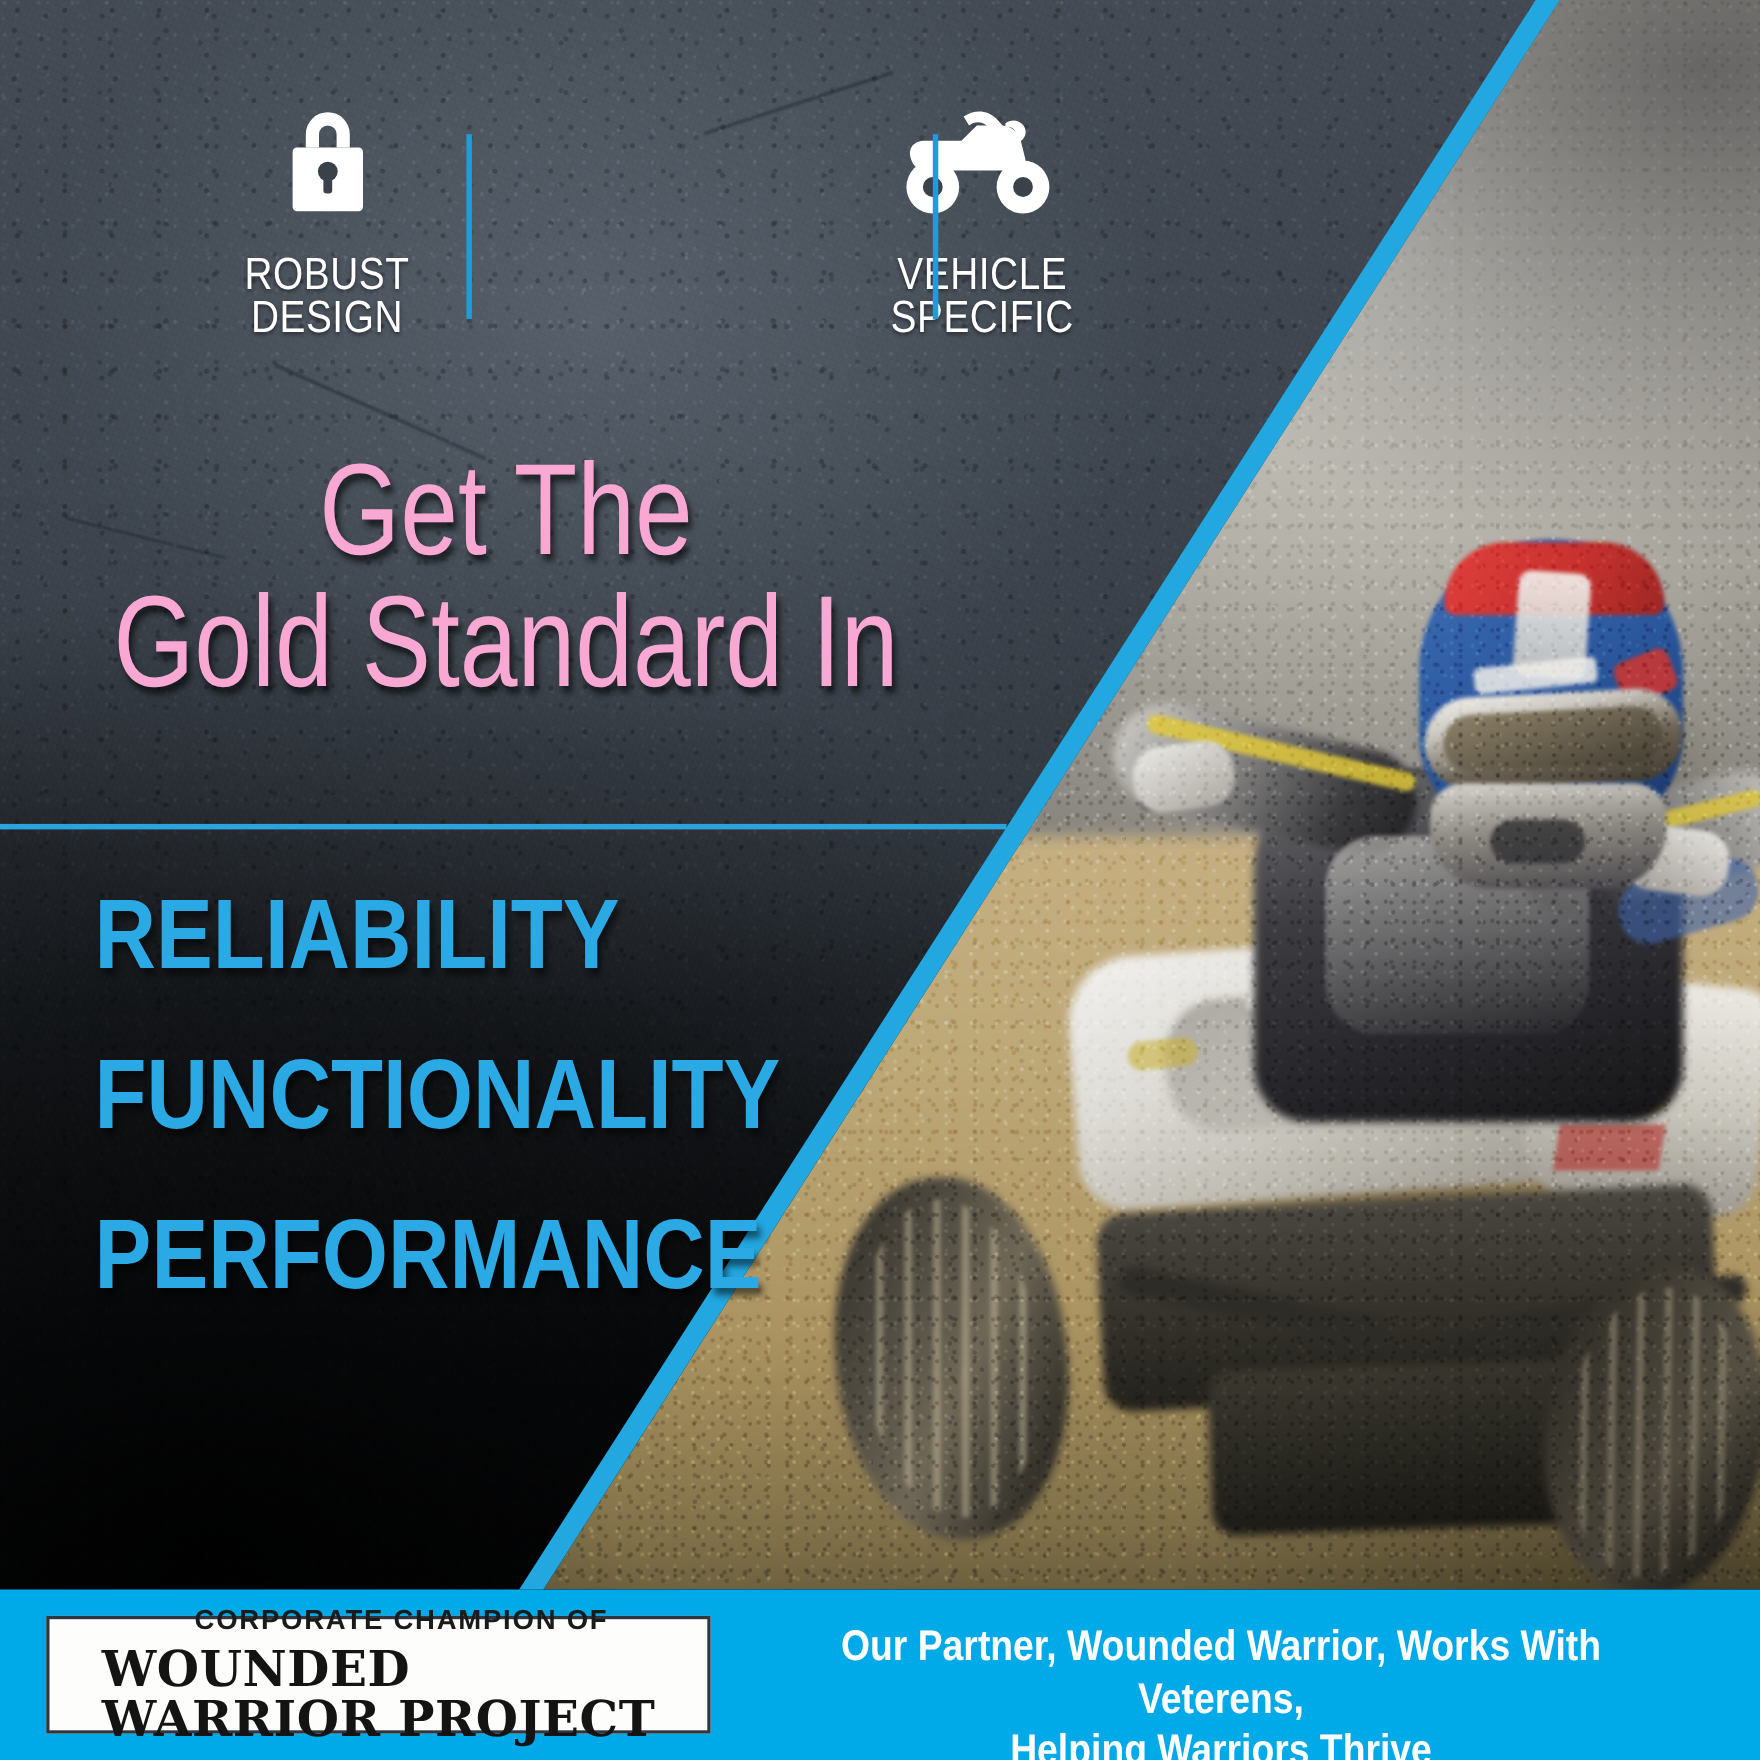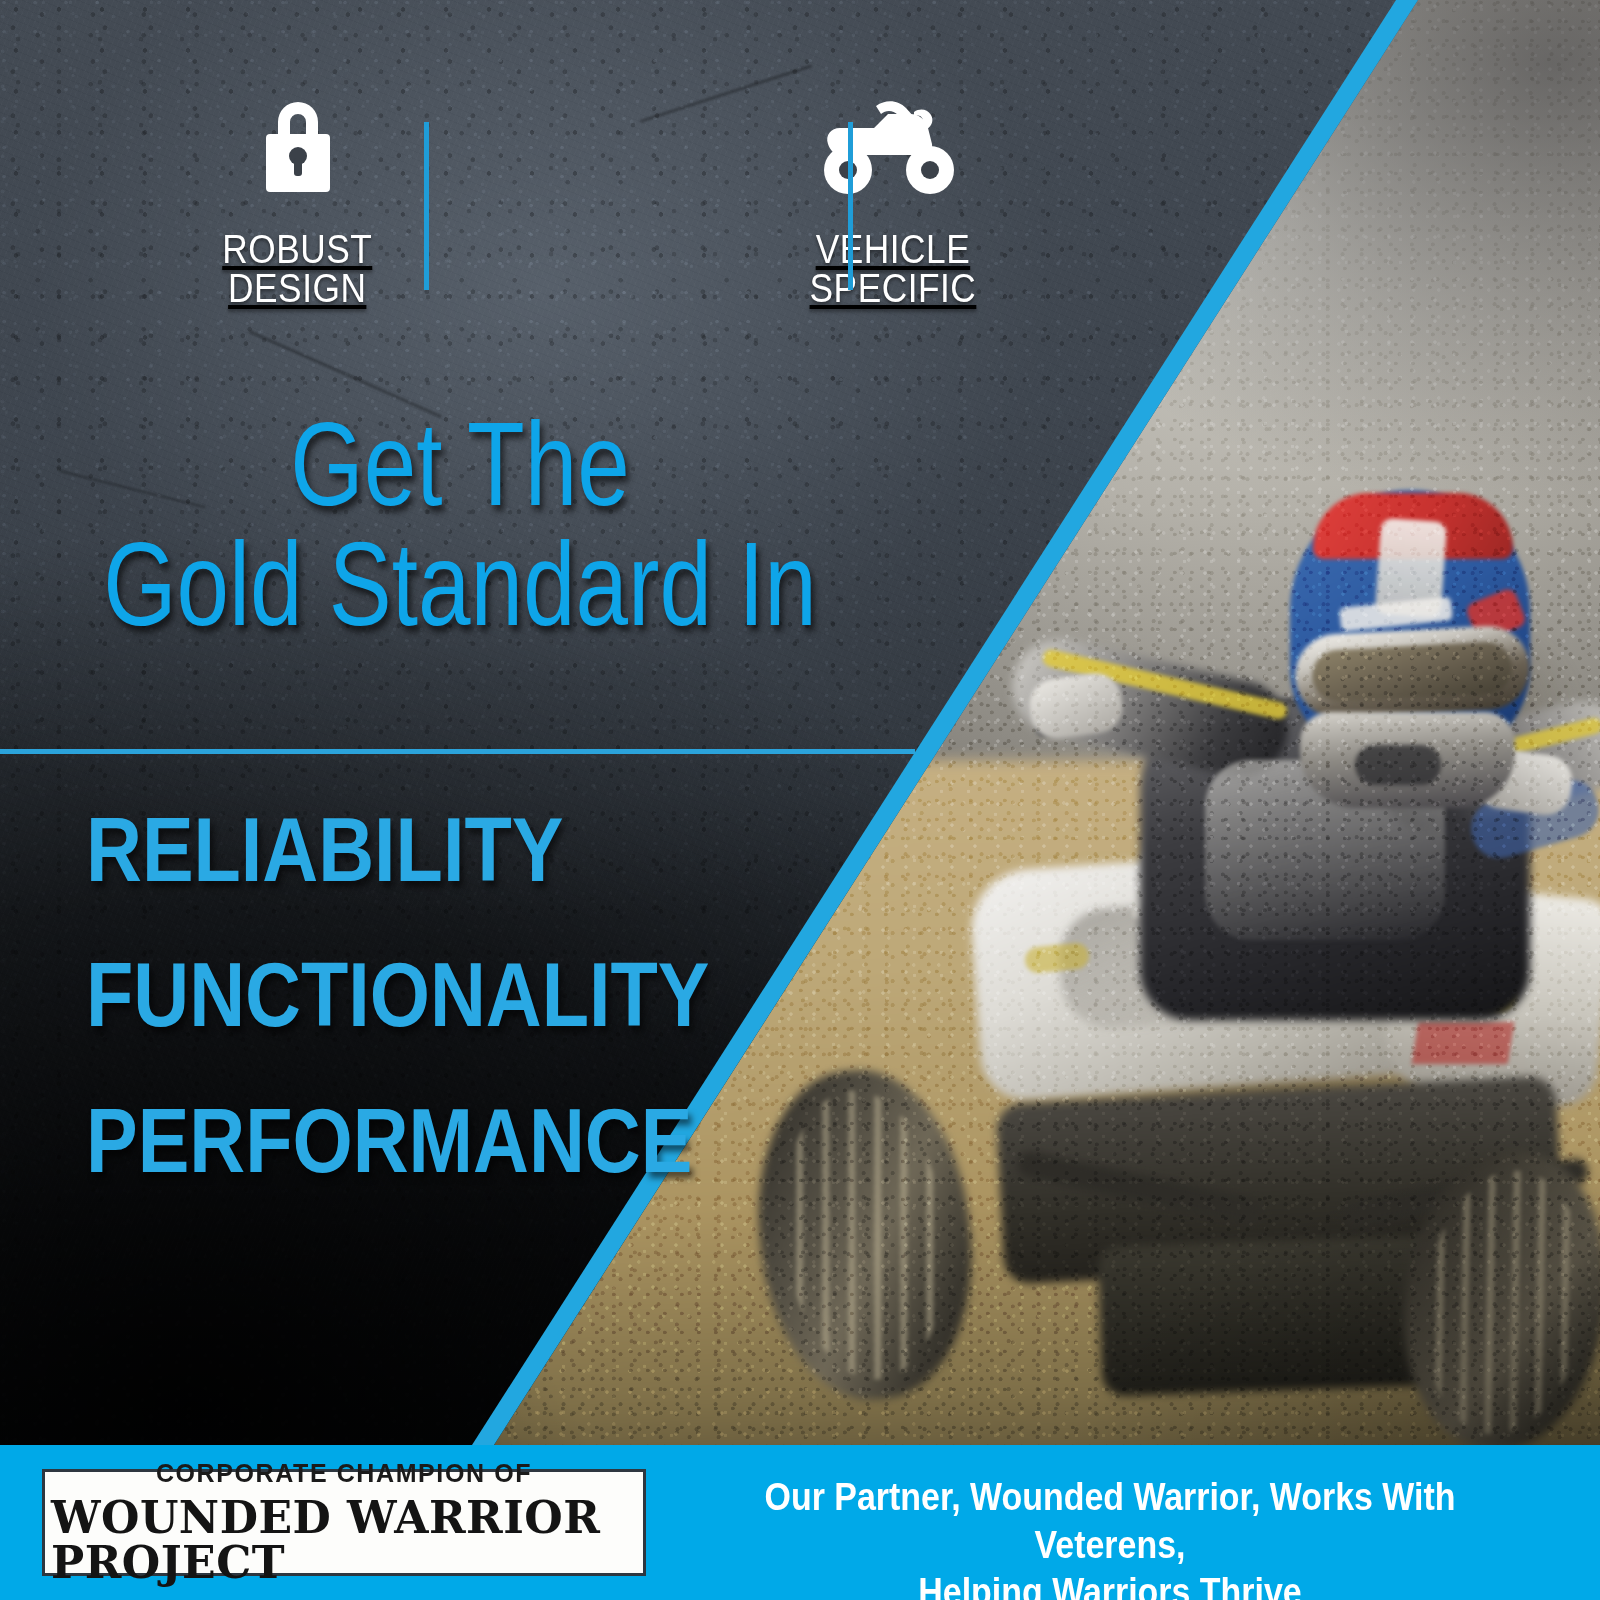--- a/index.html
+++ b/index.html
@@ -73,46 +73,46 @@
   .ph{position:absolute;}
   .blur1{filter:blur(2px);} .blur2{filter:blur(4px);} .blur3{filter:blur(7px);}
 
   
   .diag-stripe{
     position:absolute;left:0;top:0;width:1600px;height:1600px;pointer-events:none;
   }
 
   
   .features{position:absolute;left:0;top:86px;width:1190px;height:260px;display:flex;}
-  .feat{flex:1;display:flex;flex-direction:column;align-items:center;justify-content:flex-start;text-decoration:underline;}
+  .feat{flex:1;display:flex;flex-direction:column;align-items:center;justify-content:flex-start;}
   .feat-ico{height:120px;display:flex;align-items:center;justify-content:center;}
   .feat-ico svg{display:block;}
   .feat-lbl{margin-top:24px;text-align:center;color:#fff;font-size:41px;line-height:.94;
     font-weight:400;letter-spacing:.6px;font-stretch:condensed;transform:scaleX(.86);
     text-shadow:0 2px 4px rgba(0,0,0,.5);}
   .vdiv{position:absolute;width:5px;background:#1f9dd8;top:36px;height:168px;}
 
   
-  .headline{position:absolute;left:0;top:404px;width:920px;color:#0ea5e9;
+  .headline{position:absolute;left:0;top:404px;width:920px;color:#f9a8d4;
     text-align:center;font-size:118px;line-height:1.02;font-weight:400;
     font-stretch:condensed;letter-spacing:0px;
     text-shadow:4px 6px 7px rgba(0,0,0,.62);}
   .headline .l1,.headline .l2{display:block;transform:scaleX(.80);}
   .hrule{position:absolute;left:0;top:749px;width:915px;height:5px;background:#2ba3db;}
 
   
   .kw{position:absolute;left:86px;color:#2aa9e4;font-weight:700;font-size:90px;
     line-height:1;letter-spacing:0px;font-stretch:condensed;transform-origin:0 50%;
     transform:scaleX(.86);text-shadow:4px 6px 7px rgba(0,0,0,.55);white-space:nowrap;}
   #kw0{top:805px;} #kw1{top:950px;} #kw2{top:1096px;}
 
   
   .footer{position:absolute;left:0;bottom:0;width:1600px;height:155px;background:#00a9e8;}
   .logo-box{position:absolute;left:42px;top:24px;width:604px;height:107px;background:#fdfdfb;
-    border:3px solid #2e3740;display:flex;flex-direction:column;align-items:center;justify-content:center;}
+    border:3px solid #2e3740;display:flex;flex-direction:column;align-items:center;justify-content:center;padding-left:42px;}
   .logo-top{color:#1b1b1b;font-size:25px;font-weight:700;letter-spacing:1.6px;line-height:1;}
   .logo-main{color:#141414;font-size:45px;font-weight:700;letter-spacing:.5px;line-height:1;
     margin-top:9px;font-family:"DejaVu Serif", serif;transform:scaleX(.98);}
   .tagline{position:absolute;left:660px;top:28px;width:900px;color:#ffffff;text-align:center;
     font-size:39px;line-height:1.22;font-weight:700;font-stretch:condensed;}
   .tagline span{display:block;transform:scaleX(.87);}
 </style>
 </head>
 <body>
 

